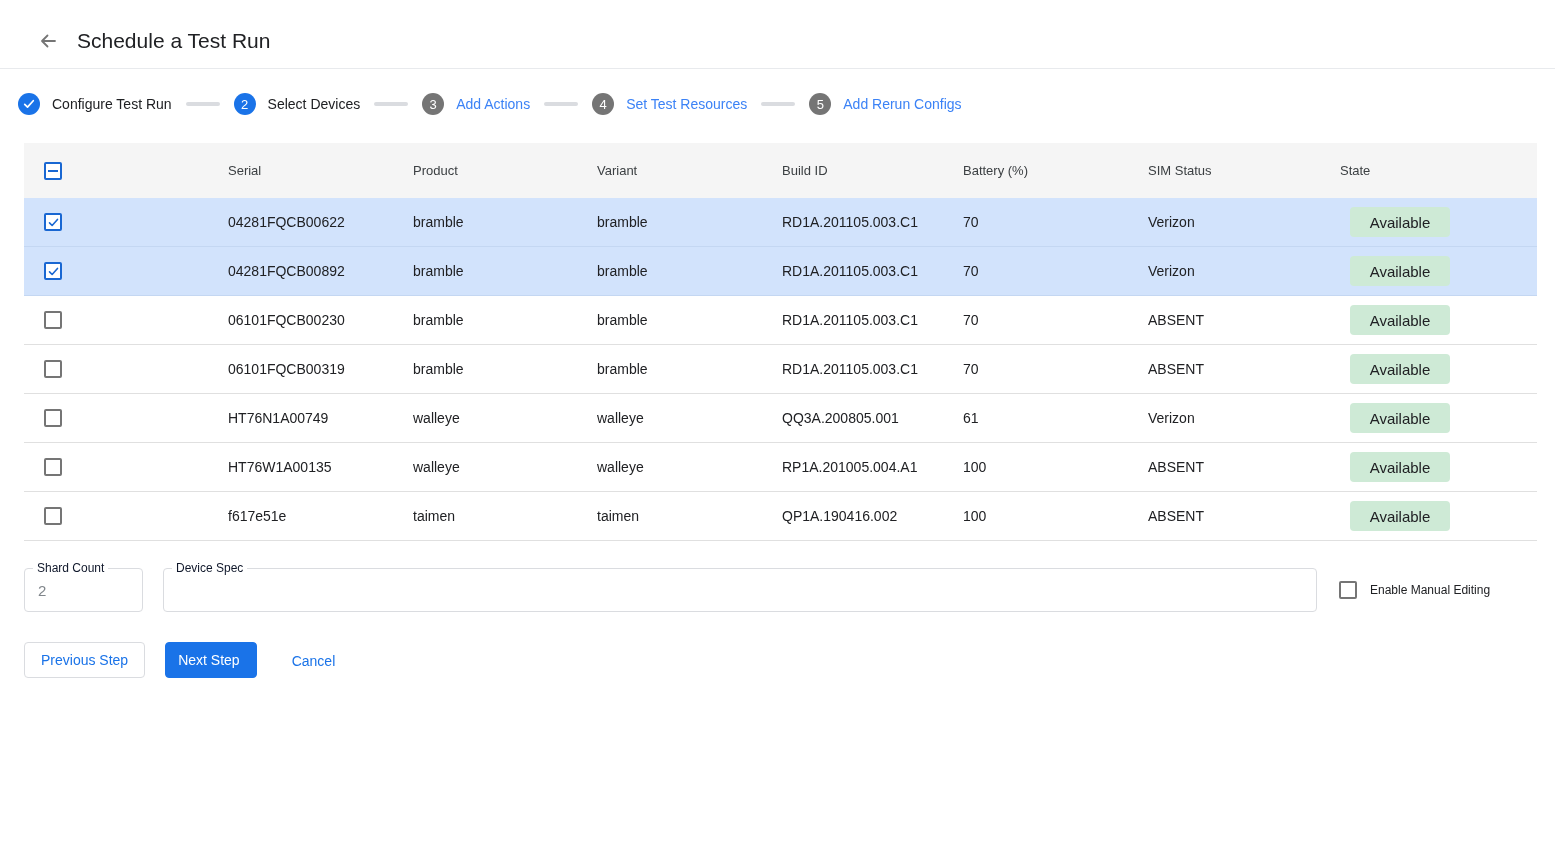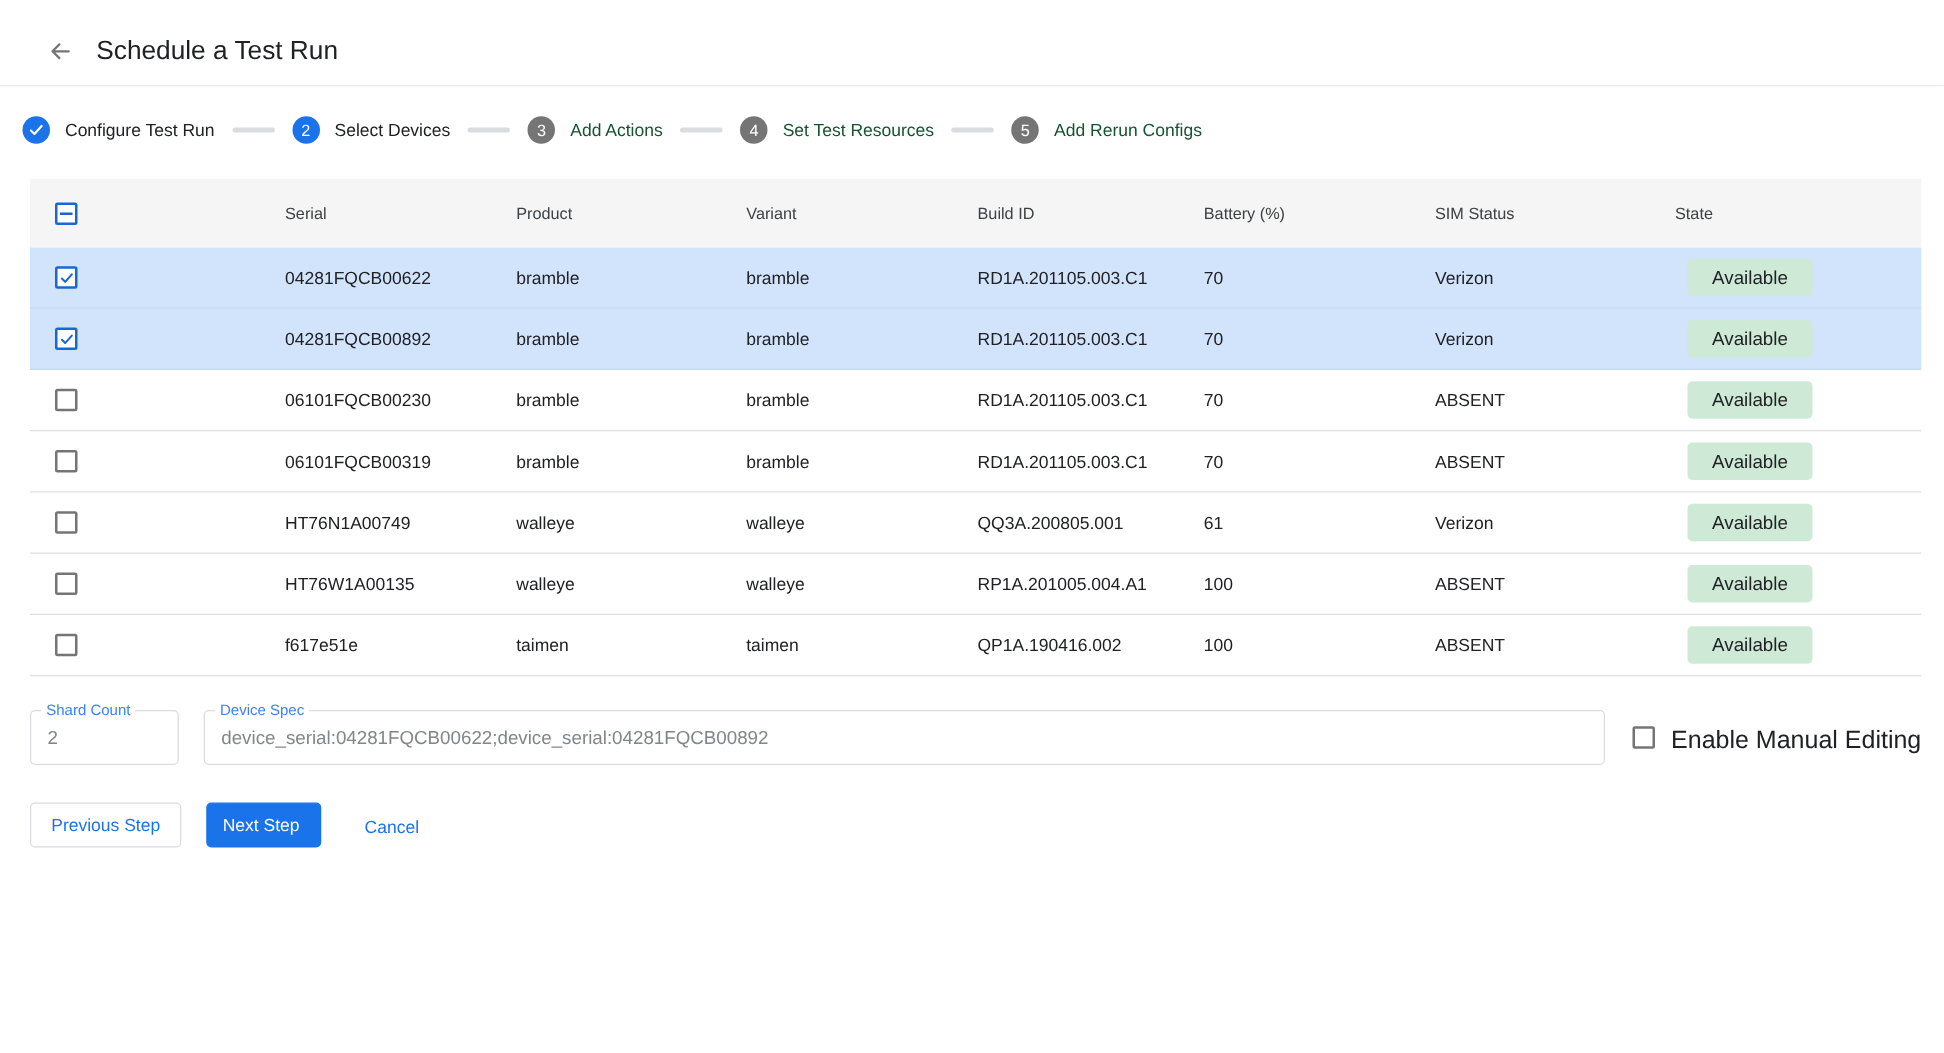--- a/index.html
+++ b/index.html
@@ -24,21 +24,21 @@
   .step { display: flex; align-items: center; gap: 12px; cursor: pointer; }
   .step-circle {
     width: 22px; height: 22px; border-radius: 50%;
     display: flex; align-items: center; justify-content: center;
     font-size: 13px; font-weight: 500; color: #fff; flex: none;
   }
   .step-circle.completed, .step-circle.active { background: #1a73e8; }
   .step-circle.pending { background: #757575; }
   .step-label { font-size: 14px; white-space: nowrap; }
   .step-label.completed, .step-label.active { color: #202124; }
-  .step-label.pending { color: #14532d; }
+  .step-label.pending { color: #3b82f6; }
   .step-connector { width: 34px; height: 4px; border-radius: 2px; background: #dadce0; margin: 0 14px; flex: none; }
 
   
   .device-table { margin: 0 18px 0 24px; }
   .t-row {
     display: grid;
     grid-template-columns: 204px 185px 184px 185px 181px 185px 192px 1fr;
     align-items: center;
   }
   .t-head { background: #f5f5f5; height: 55px; font-size: 13px; color: #3c4043; }
@@ -66,33 +66,33 @@
   .form-row { display: flex; align-items: flex-start; margin: 27px 18px 0 24px; }
   .field {
     position: relative; height: 44px;
     border: 1px solid #dadce0; border-radius: 4px;
     display: flex; align-items: center; padding: 0 13px;
     background: #fff;
   }
   .field-label {
     position: absolute; top: -8px; left: 8px;
     background: #fff; padding: 0 4px;
-    font-size: 12px; color: #3b82f6; line-height: 14px; white-space: nowrap;
+    font-size: 12px; color: #0f172a; line-height: 14px; white-space: nowrap;
   }
   .field input {
     border: none; outline: none; background: transparent;
     font-family: "Liberation Sans", sans-serif;
     font-size: 15px; color: #80868b; width: 100%; padding: 0;
   }
   .shard-field { width: 119px; flex: none; }
   .spec-field { flex: 1; max-width: 1154px; margin-left: 20px; }
   .manual-edit {
-    display: flex; align-items: flex-start; gap: 13px;
+    display: flex; align-items: center; gap: 13px;
     margin-left: 22px; margin-top: 13px;
-    font-size: 20px; color: #202124; cursor: pointer; white-space: nowrap;
+    font-size: 12px; color: #202124; cursor: pointer; white-space: nowrap;
   }
 
   
   .actions { display: flex; align-items: flex-end; margin: 30px 24px 0 24px; padding-bottom: 40px; }
   .btn {
     font-family: "Liberation Sans", sans-serif;
     font-size: 14px; font-weight: 500;
     border-radius: 4px; padding: 9px 16px; cursor: pointer; line-height: 16px;
   }
   .btn-outline { background: #fff; border: 1px solid #dadce0; color: #1a73e8; }
@@ -256,21 +256,20 @@
     </div>
 </div>
 
 <div class="form-row">
   <div class="field shard-field">
     <span class="field-label">Shard Count</span>
     <input type="text" value="2" style="">
   </div>
   <div class="field spec-field">
     <span class="field-label">Device Spec</span>
-    <input type="text" value="device_serial:04281FQCB00622;device_serial:04281FQCB00892" style="">
   </div>
   <div class="manual-edit">
     <span class="checkbox"></span>
     <span>Enable Manual Editing</span>
   </div>
 </div>
 
 <div class="actions">
   <button class="btn btn-outline">Previous Step</button>
   <button class="btn btn-primary">Next Step</button>

